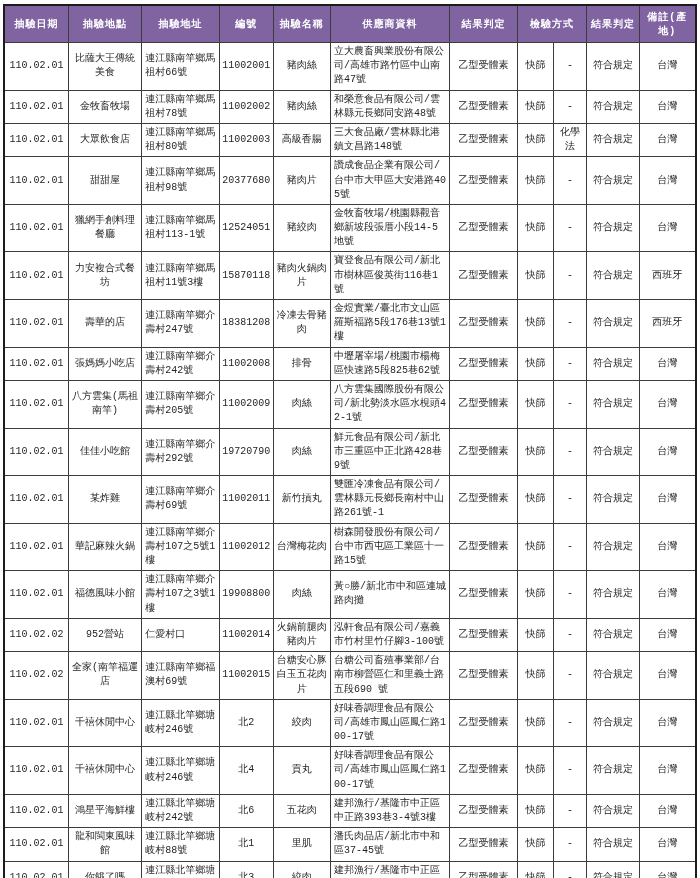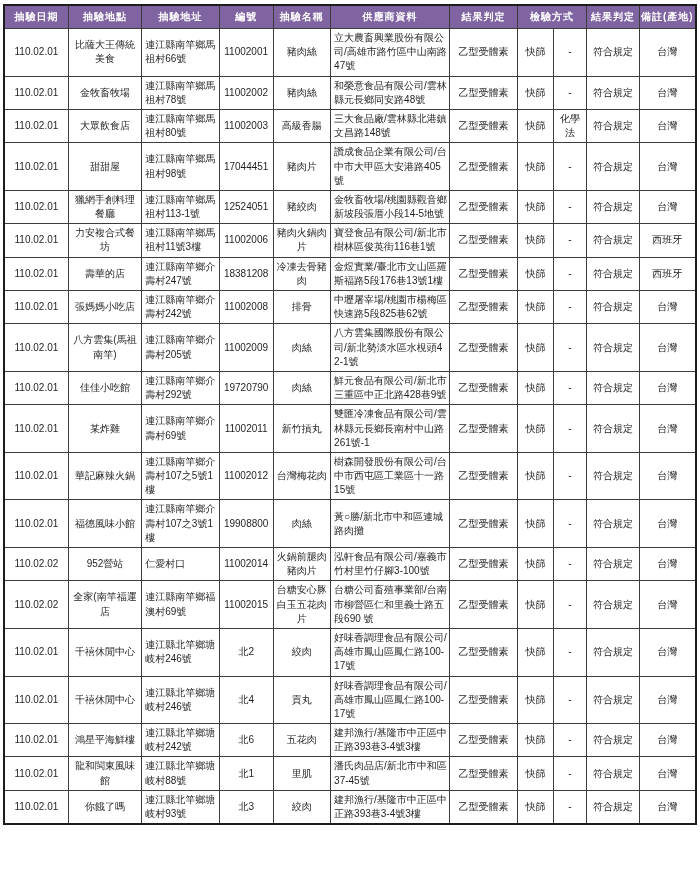--- a/index.html
+++ b/index.html
@@ -6,21 +6,21 @@
     margin: 0;
     padding: 0;
     background: #ffffff;
   }
   .page {
     width: 700px;
     height: 878px;
     box-sizing: border-box;
     padding: 4px 3px;
     background: #ffffff;
-    font-family: Liberation Sans, sans-serif;
+    font-family: Liberation Mono, monospace;
   }
   table.inspection {
     width: 694px;
     border-collapse: collapse;
     table-layout: fixed;
     border: 2px solid #1c1c1c;
     font-size: 10px;
     color: #1f1f1f;
   }
   table.inspection th {
@@ -118,21 +118,21 @@
           <td class="c6">乙型受體素</td>
           <td class="c7">快篩</td>
           <td class="c8">化學法</td>
           <td class="c9">符合規定</td>
           <td class="c10">台灣</td>
         </tr>
         <tr>
           <td class="c0">110.02.01</td>
           <td class="c1">甜甜屋</td>
           <td class="c2">連江縣南竿鄉馬祖村98號</td>
-          <td class="c3">17044451</td>
+          <td class="c3">20377680</td>
           <td class="c4">豬肉片</td>
           <td class="c5">讚成食品企業有限公司/台中市大甲區大安港路405號</td>
           <td class="c6">乙型受體素</td>
           <td class="c7">快篩</td>
           <td class="c8">-</td>
           <td class="c9">符合規定</td>
           <td class="c10">台灣</td>
         </tr>
         <tr>
           <td class="c0">110.02.01</td>
@@ -144,21 +144,21 @@
           <td class="c6">乙型受體素</td>
           <td class="c7">快篩</td>
           <td class="c8">-</td>
           <td class="c9">符合規定</td>
           <td class="c10">台灣</td>
         </tr>
         <tr>
           <td class="c0">110.02.01</td>
           <td class="c1">力安複合式餐坊</td>
           <td class="c2">連江縣南竿鄉馬祖村11號3樓</td>
-          <td class="c3">11002006</td>
+          <td class="c3">15870118</td>
           <td class="c4">豬肉火鍋肉片</td>
           <td class="c5">寶登食品有限公司/新北市樹林區俊英街116巷1號</td>
           <td class="c6">乙型受體素</td>
           <td class="c7">快篩</td>
           <td class="c8">-</td>
           <td class="c9">符合規定</td>
           <td class="c10">西班牙</td>
         </tr>
         <tr>
           <td class="c0">110.02.01</td>

